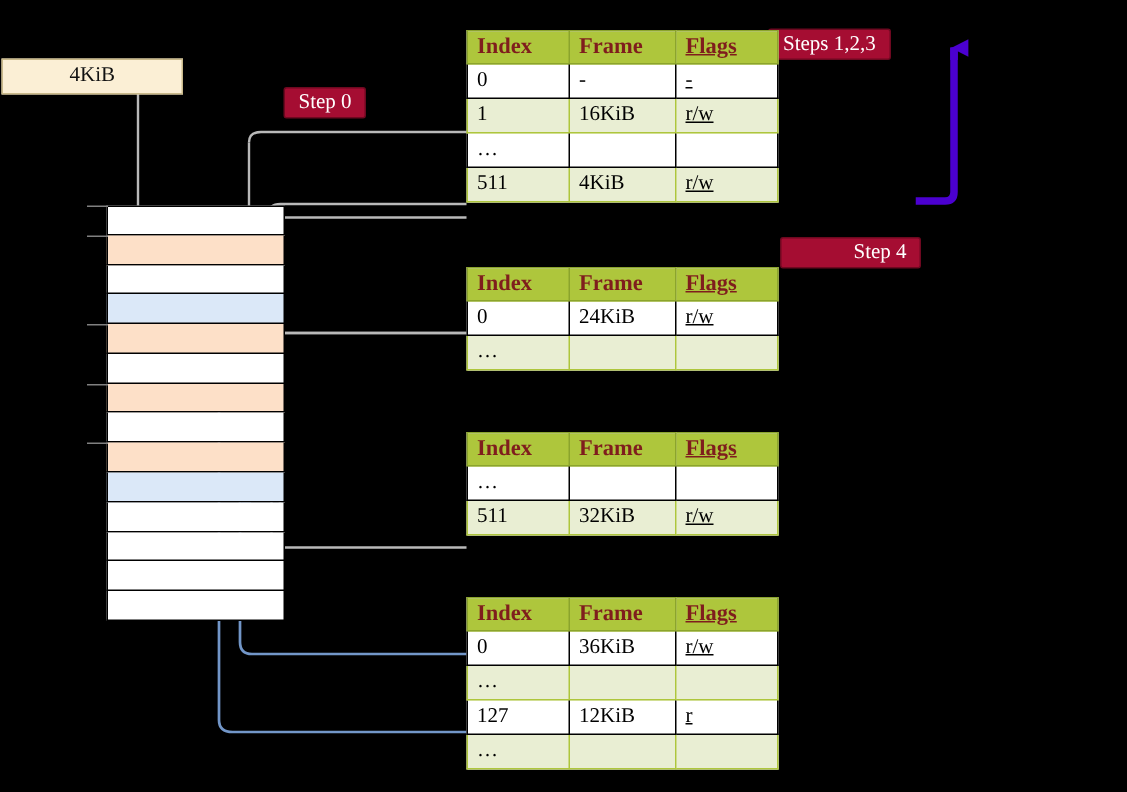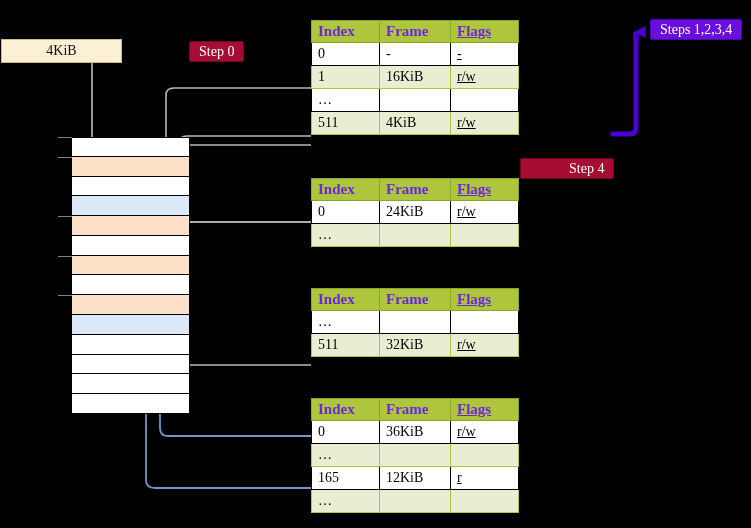--- a/index.html
+++ b/index.html
@@ -22,21 +22,21 @@
 
   
   .badge{
     position:absolute;height:19px;display:flex;align-items:center;
     justify-content:center;padding:0 9px;font-size:14px;color:#fff;
     border-radius:2px;white-space:nowrap;line-height:1;
   }
   .badge-dark{background:#a50d32;border:1px solid #6e0820;}
   .badge-purple{background:#6a0ddf;border:1px solid #4a08a8;}
 
-  #badge-step0{left:189px;top:41px;}
+  #badge-step0{left:189px;top:58px;}
   #badge-steps123{left:512px;top:19px;}
   #badge-steps1234{left:650px;top:19px;}
   #badge-step4{left:520px;top:158px;padding-left:48px;}
 
   
   .memcol{position:absolute;left:71px;top:137px;width:119px;height:277px;}
   .memrow{position:relative;width:119px;box-sizing:border-box;
           border-left:1px solid #000;border-right:1px solid #000;
           border-bottom:1px solid #000;}
   .memrow:first-child{border-top:1px solid #000;}
@@ -45,21 +45,21 @@
   .m-blue{background:#dbe8f8;}
 
   .tick{position:absolute;height:1px;background:#808080;left:58px;width:14px;}
 
   
   .ptable{
     position:absolute;border-collapse:collapse;background:#fff;
     font-size:14px;color:#000;
   }
   .ptable th{
-    background:#aec63c;color:#6d28d9;font-weight:bold;
+    background:#aec63c;color:#7f1d1d;font-weight:bold;
     text-align:left;padding:2px 6px;border:1px solid #8ba42c;
     font-size:15px;
   }
   .ptable td{
     border:1px solid #000;padding:2px 6px;height:18px;
     vertical-align:middle;
   }
   .ptable tr.alt td{background:#e9eed3;border:1px solid #aec63c;}
   .ptable td.hl{background:#ffff9e;}
   .col-idx{width:55px;}
@@ -120,22 +120,22 @@
     <path d="M636,40 L636,32" stroke="#4b00d0" stroke-width="5" marker-end="url(#ah-purple)" fill="none"></path>
   </svg>
 
   <div class="kib-box">
     <span>4KiB</span>
   </div>
 
   <div class="badge badge-dark" id="badge-step0">
     <span>Step 0</span>
   </div>
-  <div class="badge badge-purple" id="badge-steps1234">
-    <span>Steps 1,2,3,4</span>
+  <div class="badge badge-dark" id="badge-steps123">
+    <span>Steps 1,2,3</span>
   </div>
   <div class="badge badge-dark" id="badge-step4">
     <span>Step 4</span>
   </div>
 
   <div class="memcol" id="memcol">
       <div class="memrow m-white" style="height: 19.7857px;"></div>
       <div class="memrow m-orange" style="height: 19.7857px;"></div>
       <div class="memrow m-white" style="height: 19.7857px;"></div>
       <div class="memrow m-blue" style="height: 19.7857px;"></div>
@@ -240,21 +240,21 @@
           <td class="col-idx">0</td>
           <td class="col-frm">36KiB</td>
           <td class="col-flg">r/w</td>
         </tr>
         <tr class="alt">
           <td class="col-idx">…</td>
           <td class="col-frm"></td>
           <td class="col-flg"></td>
         </tr>
         <tr>
-          <td class="col-idx">165</td>
+          <td class="col-idx">127</td>
           <td class="col-frm">12KiB</td>
           <td class="col-flg">r</td>
         </tr>
         <tr class="alt">
           <td class="col-idx">…</td>
           <td class="col-frm"></td>
           <td class="col-flg"></td>
         </tr>
       </tbody>
   </table>

